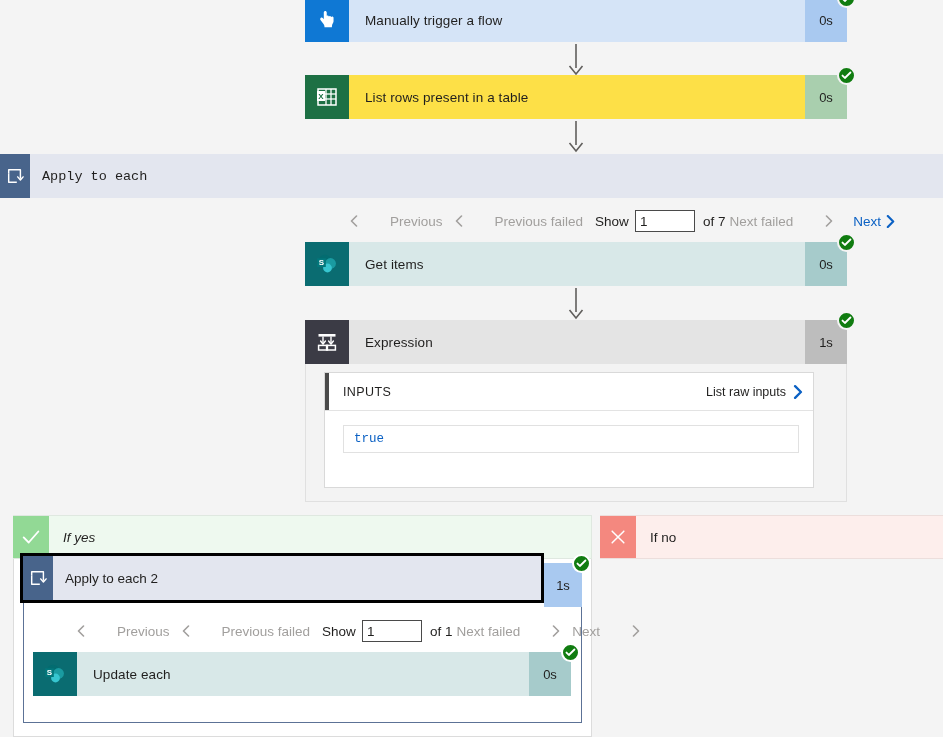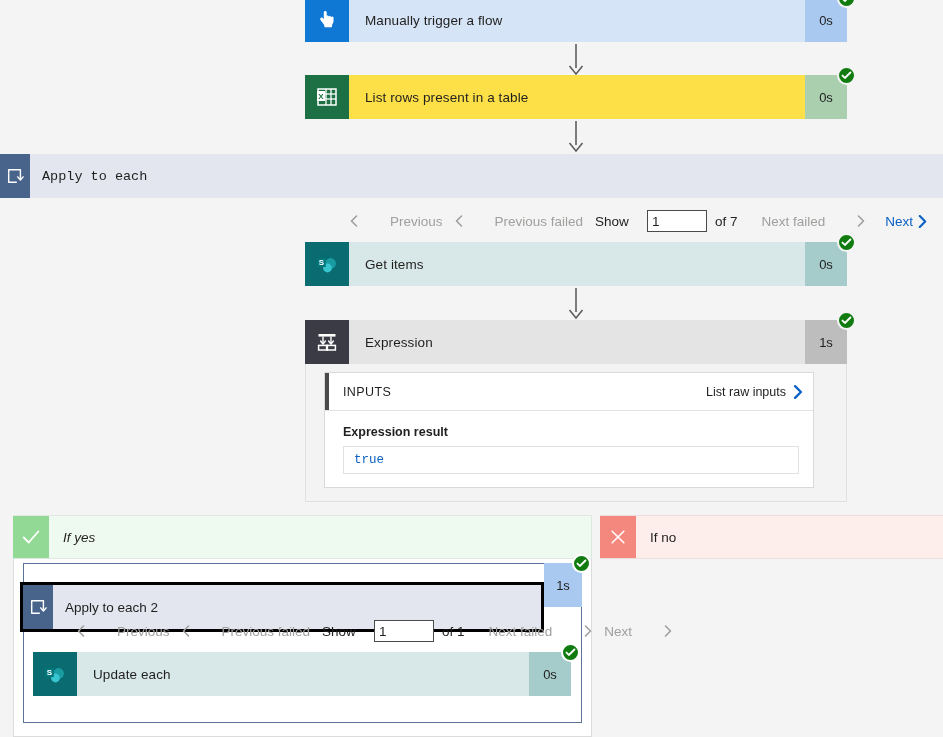--- a/index.html
+++ b/index.html
@@ -118,34 +118,34 @@
   }
   .pager .pg-link {
     display: inline-flex;
     align-items: center;
     gap: 5px;
     margin-right: 12px;
     cursor: pointer;
   }
   .pager .pg-link.disabled { color: #a19f9d; cursor: default; gap: 32px; }
   .pager .pg-link.enabled  { color: #0b61c4; }
-  .pager .pg-label { margin-right: 18px; color: #201f1e; }
+  .pager .pg-label { margin-right: 6px; color: #201f1e; }
   .pager .pg-input {
     width: 60px;
     height: 22px;
     border: 1px solid #4a4a4a;
     background: #ffffff;
     font-family: "Liberation Sans", sans-serif;
     font-size: 13.5px;
     padding: 0 4px;
     box-sizing: border-box;
     color: #201f1e;
     margin-right: 8px;
   }
-  .pager .pg-of { margin-right: 24px; color: #201f1e; }
+  .pager .pg-of { margin-right: 4px; color: #201f1e; }
   .chev { display: block; }
 
   
   .inputs-panel {
     position: absolute;
     background: #ffffff;
     border: 1px solid #d9d9d9;
     box-sizing: border-box;
   }
   .inputs-head {
@@ -389,40 +389,39 @@
     <div class="accent"></div>
     <div class="inputs-title">INPUTS</div>
     <div class="raw-link">
       <span>List raw inputs</span>
       <svg class="chev" width="10" height="14" viewBox="0 0 8 12">
           <path d="M1.5 1 L6.5 6 L1.5 11" fill="none" stroke="#0b61c4" stroke-width="2" stroke-linecap="round" stroke-linejoin="round"></path>
         </svg>
     </div>
   </div>
   <div class="inputs-body">
-    <div class="field-label">Expression result</div>
     <div class="field-value">true</div>
   </div>
 </div>
 
 <div class="branch branch-yes" style="left:13px; top:515px; width:579px; height:222px;">
   <div class="branch-head">
     <div class="branch-icon">
       <svg width="22" height="22" viewBox="0 0 24 24">
           <path d="M4 12.5 L9.5 18 L20 6" fill="none" stroke="#ffffff" stroke-width="2" stroke-linecap="round" stroke-linejoin="round"></path>
         </svg>
     </div>
     <div class="branch-label">If yes</div>
   </div>
   <div class="branch-body" style="height:178px;"></div>
 </div>
 
 <div class="nested-loop" style="left:23px; top:563px; width:559px; height:160px;"></div>
 
-<div class="loop-bar focus-ring" style="left:23px; top:585px; width:518px;">
+<div class="loop-bar focus-ring" style="left:23px; top:556px; width:518px;">
   <div class="loop-icon">
     <svg width="18" height="18" viewBox="0 0 20 20" aria-hidden="true">
       <path d="M3 7 V3 H16 V13" fill="none" stroke="#ffffff" stroke-width="1.6" stroke-linejoin="round"></path>
       <path d="M13 11 L16 14.5 L19 11" fill="none" stroke="#ffffff" stroke-width="1.6" stroke-linecap="round" stroke-linejoin="round"></path>
       <path d="M3 7 V17 H12" fill="none" stroke="#ffffff" stroke-width="1.6" stroke-linejoin="round"></path>
     </svg>
   </div>
   <div class="loop-label">Apply to each 2</div>
 </div>
 <div style="position:absolute; left:544px; top:563px; width:38px; height:44px; background:#a9c9f0; display:flex; align-items:center; justify-content:center; font-size:13px;">

